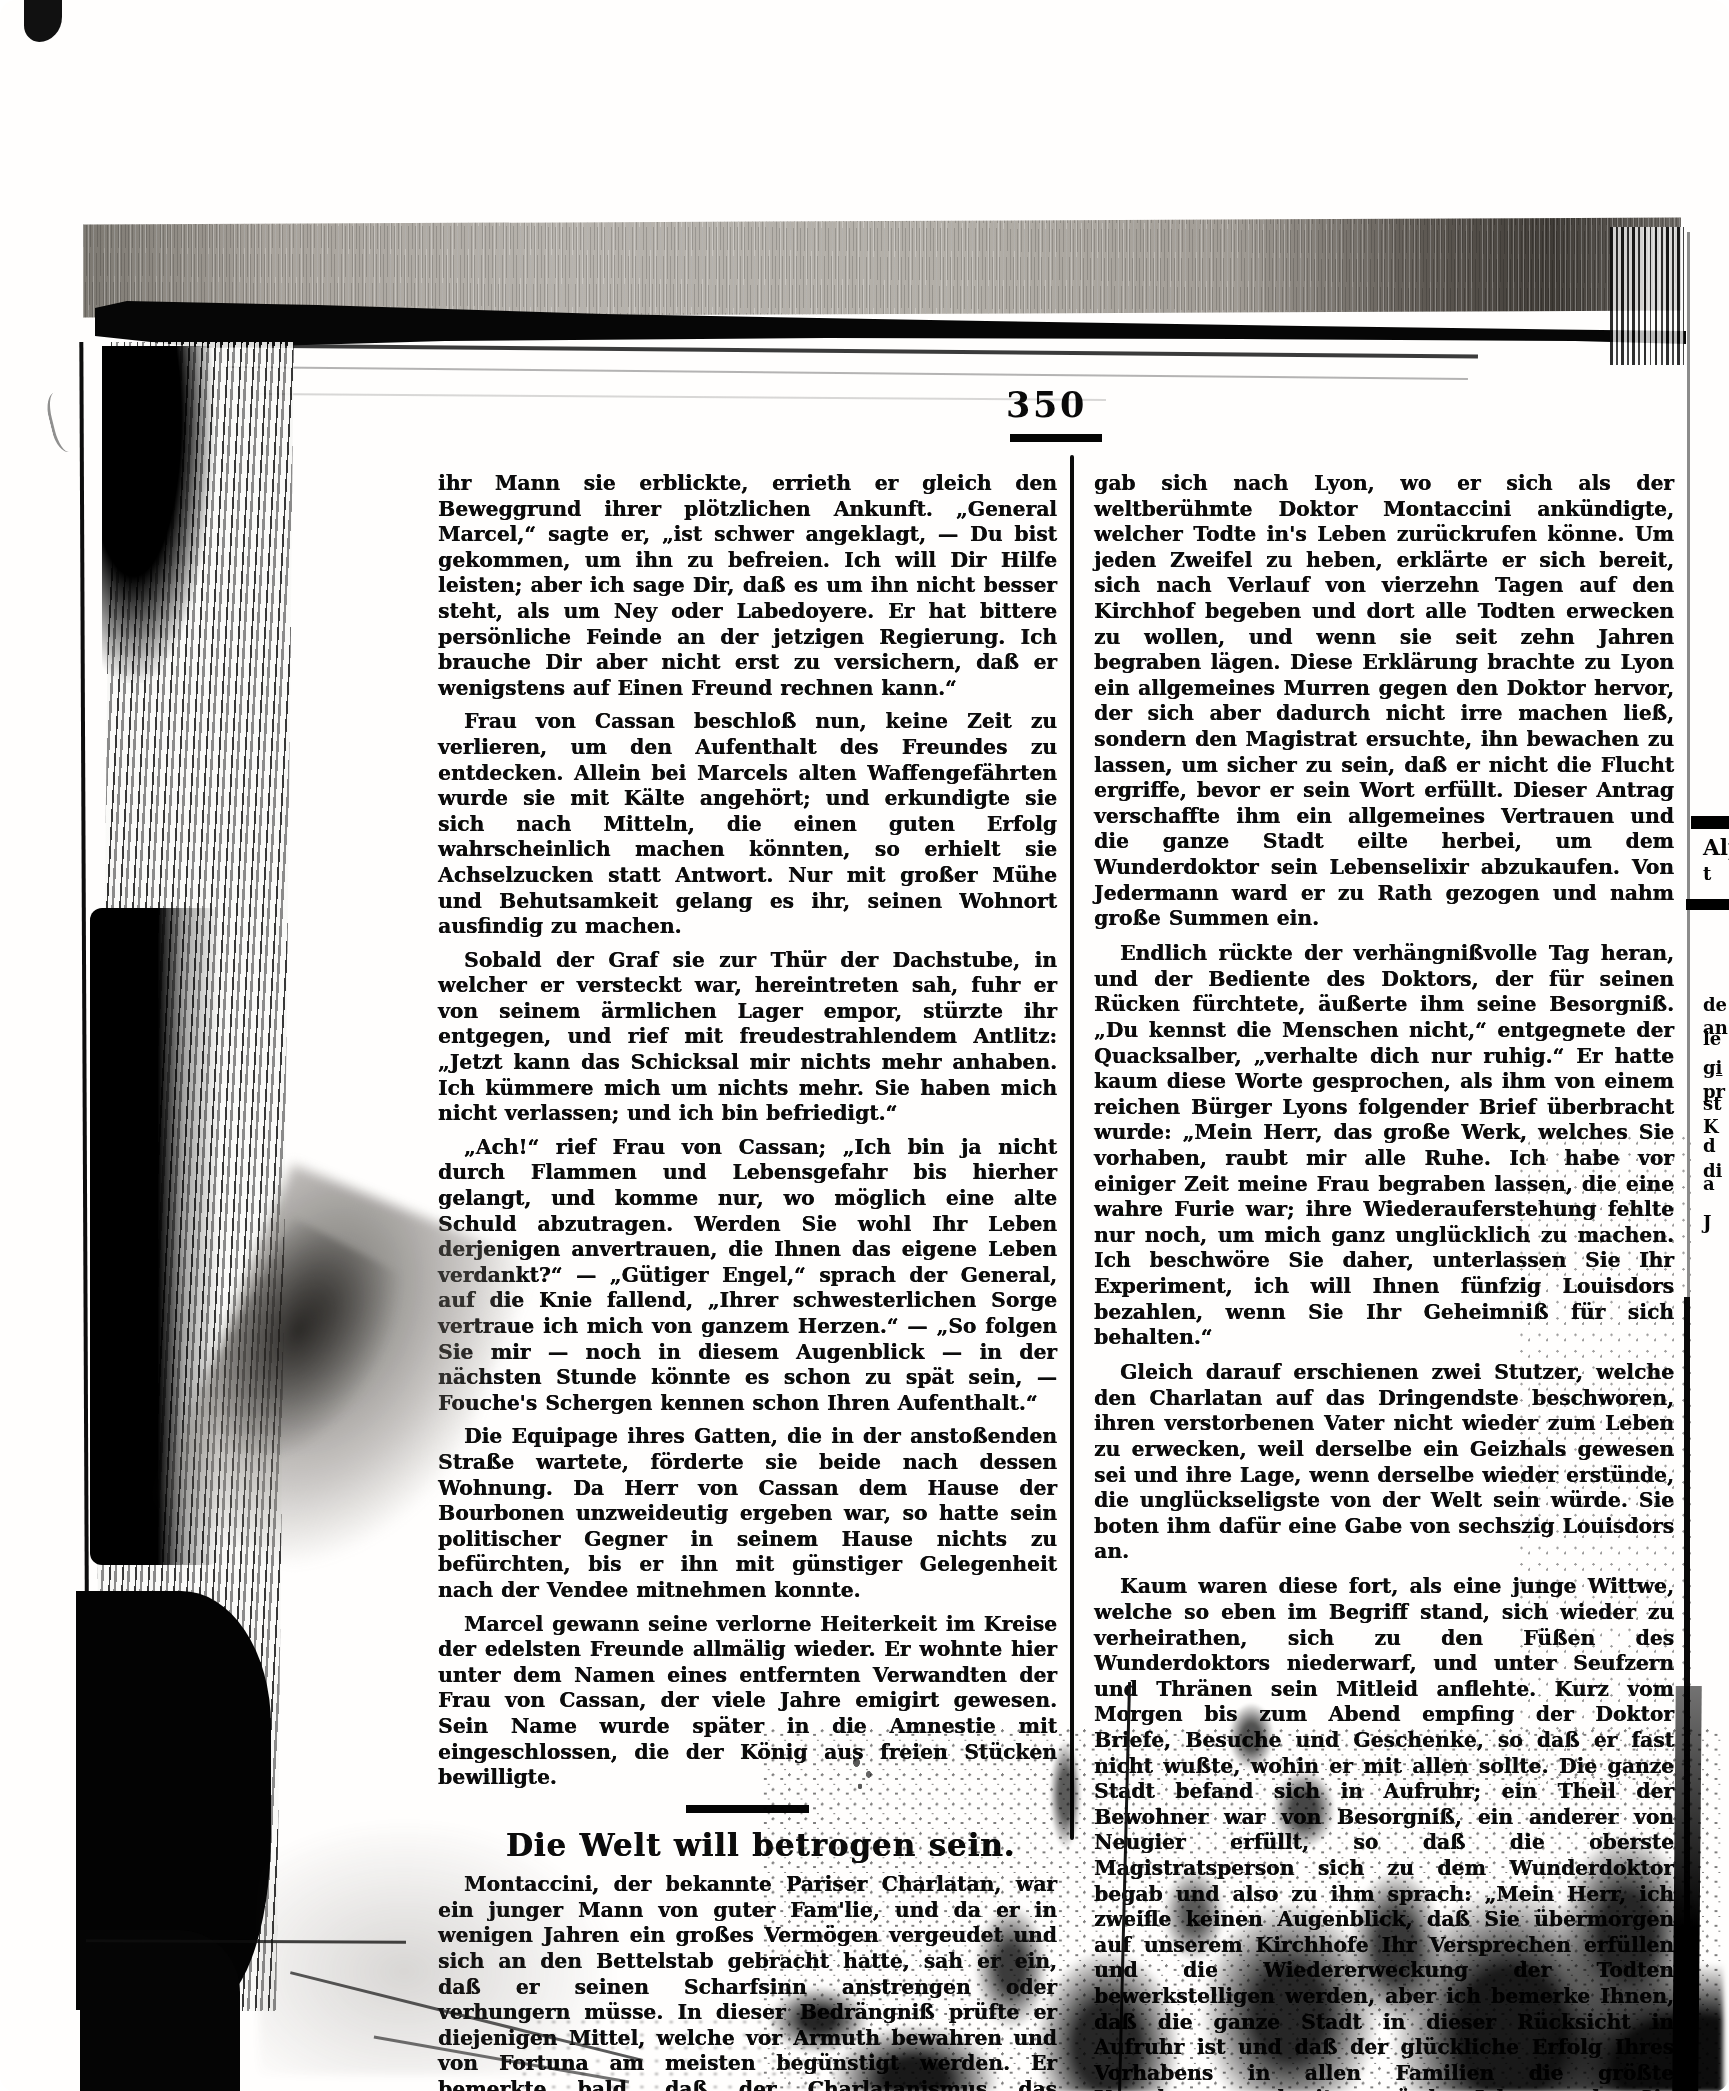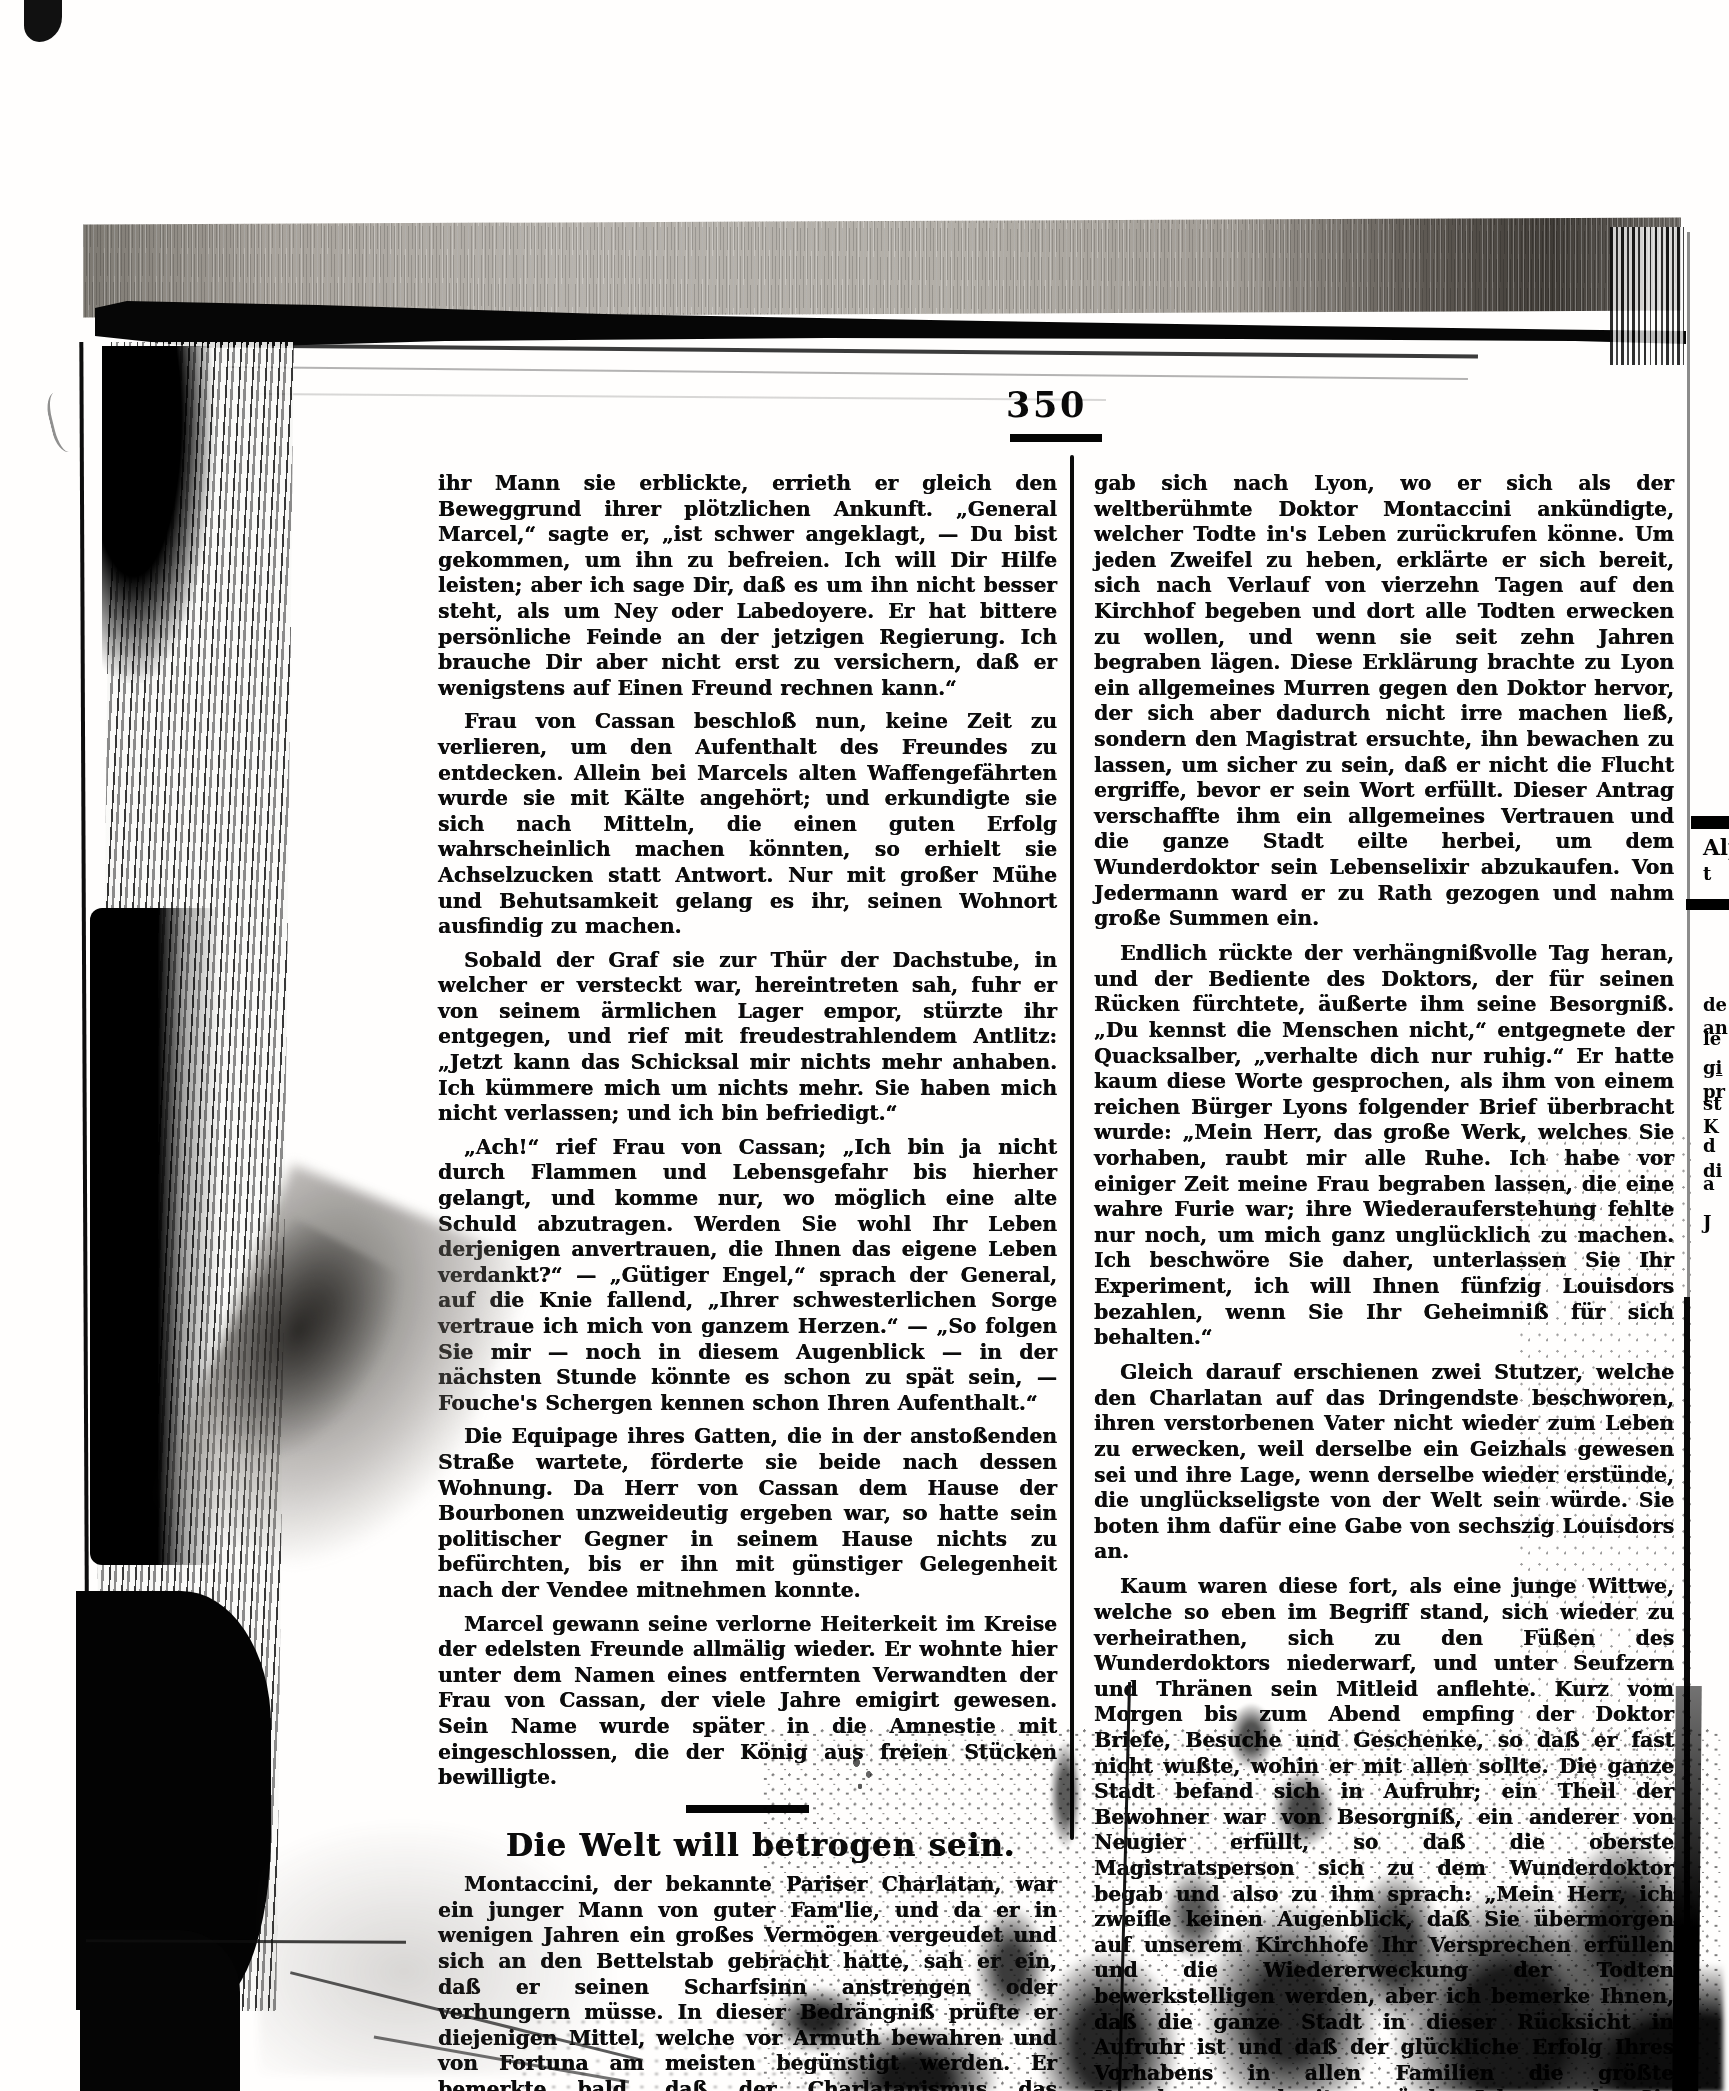--- a/index.html
+++ b/index.html
@@ -1,17 +1,17 @@
 <!DOCTYPE html>
 <html style="font-size:14px"><head>
 <meta charset="utf-8">
 <style>
   html,body{margin:0;padding:0;background:#ffffff;}
   .scan{position:relative;width:1729px;height:2092px;background:#fffefd;overflow:hidden;
-        font-family:"DejaVu Serif",serif;color:#0c0c0c;}
+        font-family:"DejaVu Serif",serif;color:#0c0c0c;border-radius:16px;}
 
   
   .top-band{position:absolute;left:83px;top:221px;width:1598px;height:93px;
     background:
       repeating-linear-gradient(90deg, rgba(255,255,255,.28) 0 0.9px, rgba(0,0,0,0) 0.9px 5.2px),
       repeating-linear-gradient(91deg, rgba(0,0,0,.16) 0 0.9px, rgba(0,0,0,0) 0.9px 3.5px),
       linear-gradient(90deg,#7c7871,#a8a39c 12%,#b7b3ad 30%,#b3afa8 55%,#a19c95 72%,#5e5953 84%,#3f3b36 92%,#6e6a65);
     transform:skewY(-0.25deg);}
   .band-edge{position:absolute;left:95px;top:301px;width:1591px;height:50px;background:#060606;
     clip-path:polygon(0 14%,2% 0,14% 8%,32% 26%,56% 40%,76% 50%,92% 57%,100% 60%,100% 86%,93% 80%,72% 76%,46% 74%,22% 80%,7% 94%,0 70%);}

